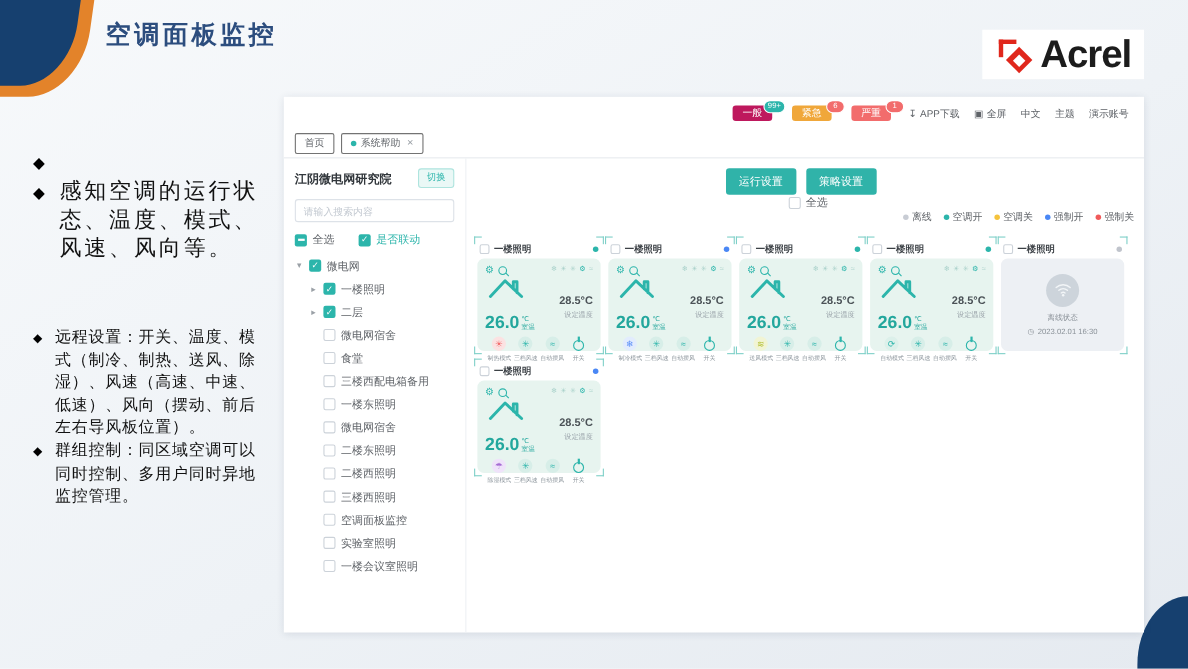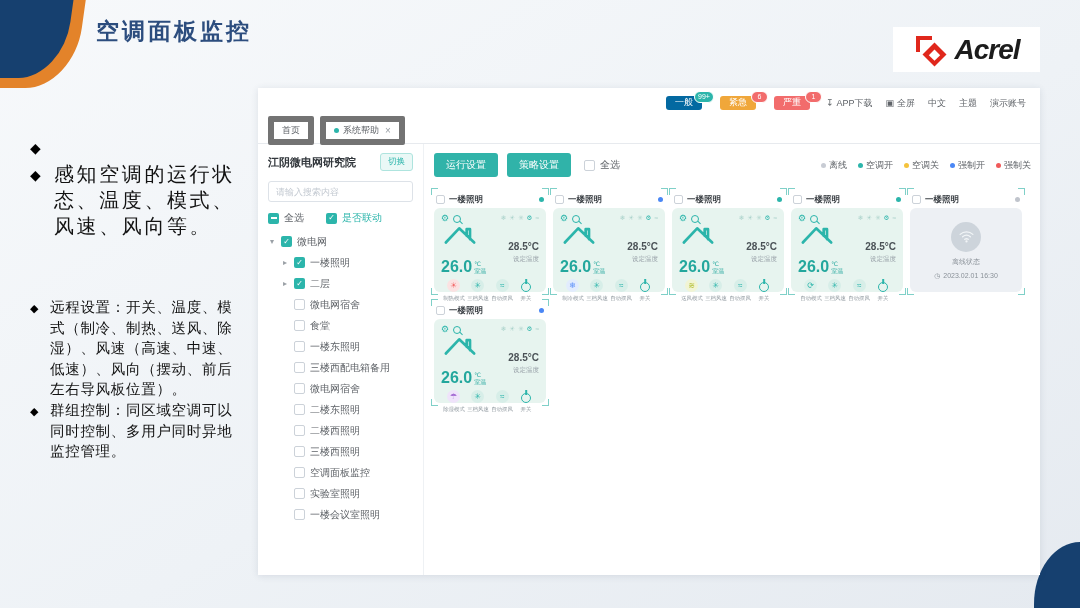--- a/index.html
+++ b/index.html
@@ -20,21 +20,21 @@
   .title{position:absolute;left:96px;top:16px;margin:0;font-size:23px;font-weight:700;
          color:#2c4d7e;letter-spacing:3px;}
   .logo{position:absolute;left:893px;top:27px;width:147px;height:45px;background:#fff;
         display:flex;align-items:center;justify-content:center;box-sizing:border-box;padding:3px 8px;}
   .logo-mark{width:34px;height:34px;position:relative;margin-right:7px;flex:0 0 auto;}
   .logo-mark .lm1{position:absolute;right:4px;bottom:4px;width:17px;height:17px;background:#e0271c;
         transform:rotate(45deg);}
   .logo-mark .lm1::after{content:'';position:absolute;left:4.5px;top:4.5px;width:8px;height:8px;background:#fff;}
   .logo-mark .lm2{position:absolute;left:3px;top:3px;width:12px;height:12px;
         border:4px solid #e0271c;border-right:none;border-bottom:none;}
-  .logo-text{font-size:28px;font-weight:800;font-style:italic;color:#1c1c1c;letter-spacing:-1px;}
+  .logo-text{font-size:35px;font-weight:800;color:#1c1c1c;letter-spacing:-1px;}
 
   
   .notes-top,.notes-bottom{position:absolute;left:30px;width:216px;margin:0;padding:0;list-style:none;color:#121212;}
   .notes-top{top:134px;font-size:20px;letter-spacing:2.6px;}
   .notes-top .note-li{line-height:26px;}
   .notes-top .marker{flex:0 0 24px;font-size:14px;letter-spacing:0;}
   .notes-bottom{top:297px;font-size:14.5px;letter-spacing:0.7px;}
   .notes-bottom .note-li{line-height:20.6px;}
   .notes-bottom .marker{flex:0 0 20px;font-size:11px;letter-spacing:0;}
   .note-li{display:flex;}
@@ -47,21 +47,21 @@
   .app-header{height:30px;display:flex;align-items:center;justify-content:flex-end;gap:16px;padding:0 14px;}
   .pills{display:flex;gap:18px;}
   .pill{position:relative;color:#fff;font-size:9px;padding:2.5px 9px;border-radius:3px;line-height:1.1;cursor:pointer;}
   .badge{position:absolute;top:-5px;right:-12px;min-width:9px;padding:0 3px;height:10px;line-height:10px;
          border-radius:6px;color:#fff;font-size:7px;font-style:normal;text-align:center;border:1px solid #fff;}
   .links{display:flex;gap:13px;align-items:center;font-size:9px;color:#5f6368;}
   .hlink{display:flex;align-items:center;gap:3px;cursor:pointer;}
   .hicon{font-style:normal;font-size:9px;color:#5f6368;}
 
   .tabbar{height:25px;border-bottom:1px solid #e7eaee;display:flex;align-items:center;gap:6px;padding:0 10px;background:#fff;}
-  .tab{display:inline-flex;align-items:center;gap:4px;border:6px solid #737373;border-radius:2px;
+  .tab{display:inline-flex;align-items:center;gap:4px;border:1px solid #737373;border-radius:2px;
        padding:2px 8px;font-size:9px;color:#5f6368;background:#fff;cursor:pointer;}
   .tabdot{width:5px;height:5px;border-radius:50%;background:#2cb5ab;}
   .tabx{font-style:normal;font-size:10px;color:#9aa0a6;margin-left:2px;line-height:1;}
 
   .app-body{display:flex;height:calc(100% - 56px);}
   .side{width:166px;border-right:1px solid #eef1f4;padding:9px 10px;box-sizing:border-box;}
   .org-row{display:flex;align-items:center;justify-content:space-between;margin-bottom:10px;}
   .org{font-size:11px;font-weight:700;color:#32373c;}
   .switch-btn{font-size:8.5px;color:#2cb5ab;background:#eaf8f6;border:1px solid #aee4de;border-radius:3px;
        padding:2px 7px;cursor:pointer;font-family:inherit;}
@@ -79,21 +79,21 @@
   .cbrow .grp{display:flex;align-items:center;gap:5px;}
   .cbrow .linkage{color:#2cb5ab;margin-left:22px;text-align:right;}
 
   .tree{list-style:none;margin:3px 0 0;padding:0;font-size:10px;color:#5f6368;}
   .titem{display:flex;align-items:center;gap:5px;height:21px;cursor:pointer;}
   .titem .caret{width:8px;flex:0 0 8px;font-size:8px;color:#9aa0a6;font-style:normal;text-align:center;}
   .titem.lvl1{padding-left:13px;}
   .tlabel{white-space:nowrap;}
 
   .main{flex:1;padding:9px 9px 0 10px;box-sizing:border-box;}
-  .toolbar{display:flex;align-items:center;}
+  .toolbar{display:flex;align-items:center;flex-direction:column;}
   .abtn{background:#30b3a9;color:#fff;border:none;border-radius:3px;font-size:10px;padding:5px 12px;
         margin-right:9px;cursor:pointer;font-family:inherit;}
   .sel-all{display:flex;align-items:center;gap:5px;font-size:10px;color:#5f6368;margin-left:4px;}
   .legend{margin-left:auto;display:flex;gap:11px;font-size:9px;color:#5f6368;align-items:center;}
   .litem{display:flex;align-items:center;gap:3px;}
   .ldot{width:5px;height:5px;border-radius:50%;}
 
   
   .cards{display:flex;flex-wrap:wrap;gap:10px 7px;margin-top:14px;}
   .card{width:112px;position:relative;background:#fff;cursor:pointer;}
@@ -173,21 +173,21 @@
     </li>
     <li class="note-li">
       <span class="marker">◆</span>
       <span class="note-text"><b>群组控制</b>：同区域空调可以同时控制、多用户同时异地监控管理。</span>
     </li>
   </ul>
 
 <div class="app">
   <div class="app-header">
     <div class="pills" id="pills">
-        <span class="pill" style="background: #0369a1;">一般<i class="badge" style="background: rgb(44, 181, 171);">99+</i></span>
+        <span class="pill" style="background: #be185d;">一般<i class="badge" style="background: rgb(44, 181, 171);">99+</i></span>
         <span class="pill" style="background: rgb(240, 167, 58);">紧急<i class="badge" style="background: rgb(242, 108, 108);">6</i></span>
         <span class="pill" style="background: rgb(242, 108, 108);">严重<i class="badge" style="background: rgb(242, 108, 108);">1</i></span>
       </div>
     <div class="links" id="links">
         <span class="hlink">
           <i class="hicon">↧</i>
           <span>APP下载</span>
         </span>
         <span class="hlink">
           <i class="hicon">▣</i>
@@ -253,26 +253,26 @@
             <span class="tlabel">微电网宿舍</span>
           </li>
           <li class="titem lvl1">
             <i class="caret"></i>
             <span class="cb off"></span>
             <span class="tlabel">食堂</span>
           </li>
           <li class="titem lvl1">
             <i class="caret"></i>
             <span class="cb off"></span>
+            <span class="tlabel">三楼西配电箱备用</span>
+          </li>
+          <li class="titem lvl1">
+            <i class="caret"></i>
+            <span class="cb off"></span>
             <span class="tlabel">一楼东照明</span>
-          </li>
-          <li class="titem lvl1">
-            <i class="caret"></i>
-            <span class="cb off"></span>
-            <span class="tlabel">三楼西配电箱备用</span>
           </li>
           <li class="titem lvl1">
             <i class="caret"></i>
             <span class="cb off"></span>
             <span class="tlabel">微电网宿舍</span>
           </li>
           <li class="titem lvl1">
             <i class="caret"></i>
             <span class="cb off"></span>
             <span class="tlabel">二楼东照明</span>

